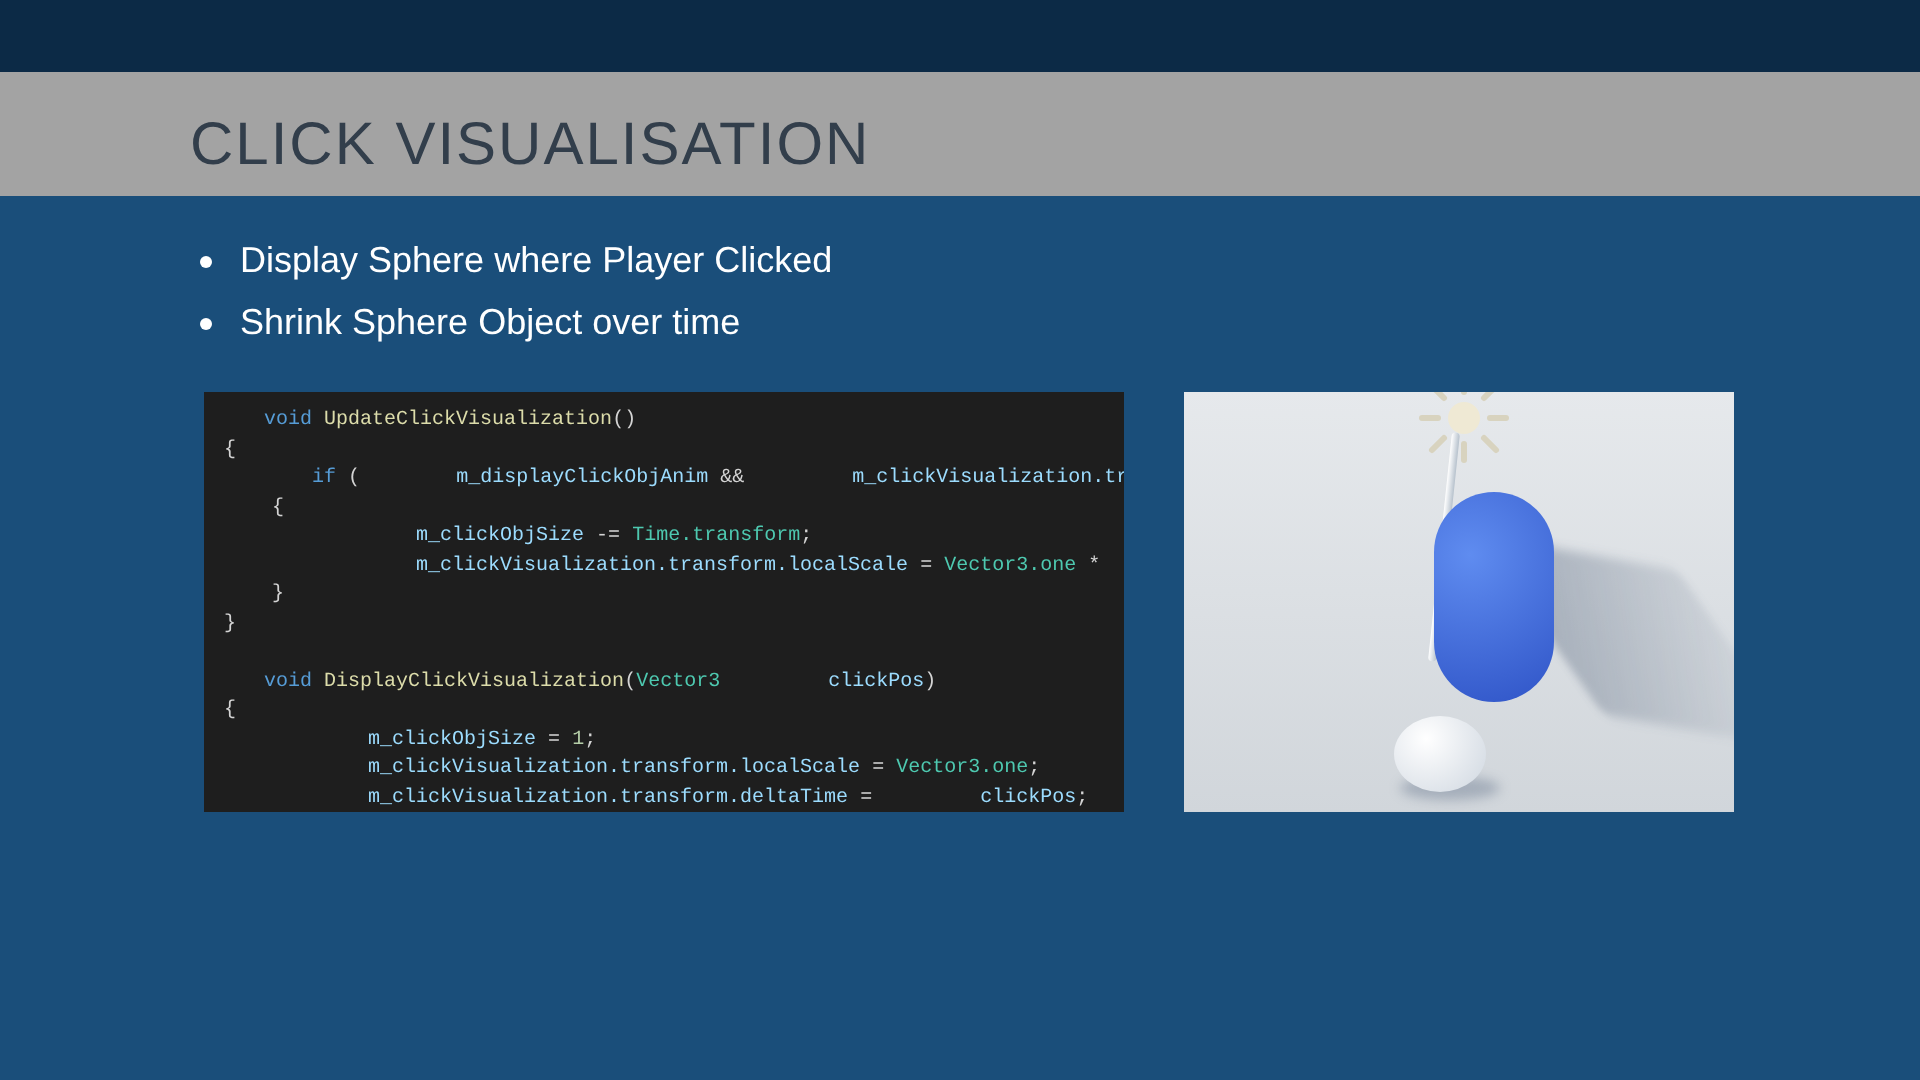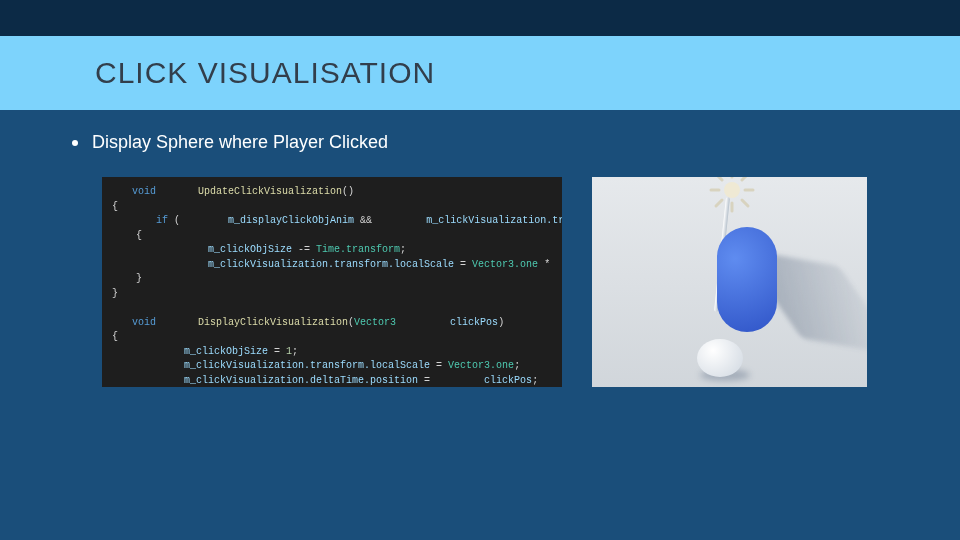--- a/index.html
+++ b/index.html
@@ -8,32 +8,32 @@
     background: #1a4e7a;
     font-family: "Segoe UI", Arial, sans-serif;
     color: #fff;
   }
   .topbar {
     width: 100%;
     height: 36px;
     background: #0c2a46;
   }
   .title-band {
-    background: #7dd3fc;
-    padding: 20px 0 20px 95px;
+    background: #a3a3a3;
+    padding: 20px 0 8px 95px;
   }
   .title {
     color: #323e4b;
     font-size: 30px;
     font-weight: 300;
     letter-spacing: 1px;
     font-family: "Segoe UI Light", "Segoe UI", Arial, sans-serif;
   }
   .bullets {
-    padding: 22px 0 0 72px;
+    padding: 22px 0 0 100px;
     text-align: right;
   }
   .bullet {
     display: flex;
     align-items: center;
     margin-bottom: 10px;
   }
   .bullet-dot {
     width: 6px;
     height: 6px;
@@ -59,21 +59,21 @@
     font-family: Consolas, "Courier New", monospace;
     font-size: 10px;
     line-height: 1.45;
     color: #d4d4d4;
     padding: 8px 10px;
     white-space: pre;
     overflow: hidden;
   }
   .kw { color: #569cd6; margin-left: 20px; }
   .ty { color: #4ec9b0; }
-  .fn { color: #dcdcaa; margin-left: 36px; }
+  .fn { color: #dcdcaa; }
   .num { color: #b5cea8; }
   .var { color: #9cdcfe; padding-left: 48px; }
   .pu { color: #d4d4d4; }
   .game-img {
     width: 275px;
     height: 210px;
     background: linear-gradient(180deg, #e6e9ec 0%, #d1d6db 100%);
     position: relative;
     overflow: hidden;
   }
@@ -141,38 +141,42 @@
 
 <div class="title-band">
   <h1 class="title">CLICK VISUALISATION</h1>
 </div>
 
 <div class="bullets">
   <div class="bullet">
     <span class="bullet-dot"></span>
     <span class="bullet-text">Display Sphere where Player Clicked</span>
   </div>
+  <div class="bullet">
+    <span class="bullet-dot"></span>
+    <span class="bullet-text">Shrink Sphere Object over time</span>
+  </div>
 </div>
 
 <div class="content-row">
 
   <div class="code-box"><span class="kw">void</span> <span class="fn">UpdateClickVisualization</span><span class="pu">()</span>
 <span class="pu">{</span>
     <span class="kw">if</span> <span class="pu">(</span><span class="var">m_displayClickObjAnim</span> <span class="pu">&amp;&amp;</span> <span class="var">m_clickVisualization.transform.localScale.x</span>  
     <span class="pu">{</span>
         <span class="var">m_clickObjSize</span> <span class="pu">-=</span> <span class="ty">Time.transform</span><span class="pu">;</span>
         <span class="var">m_clickVisualization.transform.localScale</span> <span class="pu">=</span> <span class="ty">Vector3.one</span> <span class="pu">*</span> <span class="var">m_clickObjSize</span>
     <span class="pu">}</span>
 <span class="pu">}</span>
 
 <span class="kw">void</span> <span class="fn">DisplayClickVisualization</span><span class="pu">(</span><span class="ty">Vector3</span> <span class="var">clickPos</span><span class="pu">)</span>
 <span class="pu">{</span>
     <span class="var">m_clickObjSize</span> <span class="pu">=</span> <span class="num">1</span><span class="pu">;</span>
     <span class="var">m_clickVisualization.transform.localScale</span> <span class="pu">=</span> <span class="ty">Vector3.one</span><span class="pu">;</span>
-    <span class="var">m_clickVisualization.deltaTime.position</span> <span class="pu">=</span> <span class="var">clickPos</span><span class="pu">;</span>
+    <span class="var">m_clickVisualization.transform.deltaTime</span> <span class="pu">=</span> <span class="var">clickPos</span><span class="pu">;</span>
       
 </div>
 
   <div class="game-img">
     <svg class="sun" viewBox="0 0 50 50">
       <g fill="none" stroke="#d8d3bf" stroke-width="3" stroke-linecap="round">
         <circle cx="25" cy="25" r="8" fill="#efe9d4" stroke="none"></circle>
         <line x1="25" y1="4" x2="25" y2="12"></line>
         <line x1="25" y1="38" x2="25" y2="46"></line>
         <line x1="4" y1="25" x2="12" y2="25"></line>

